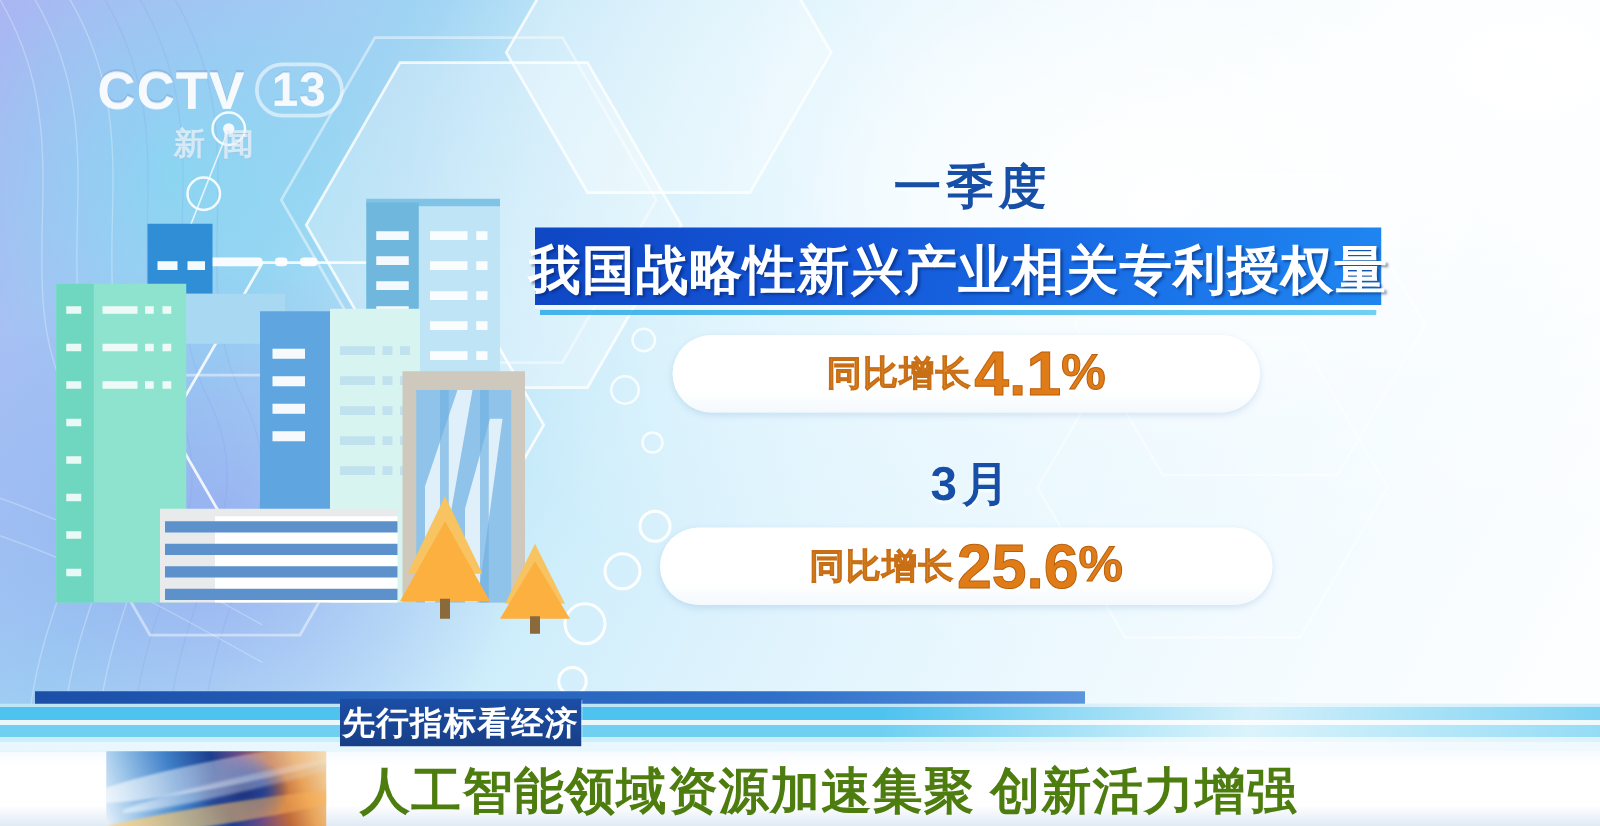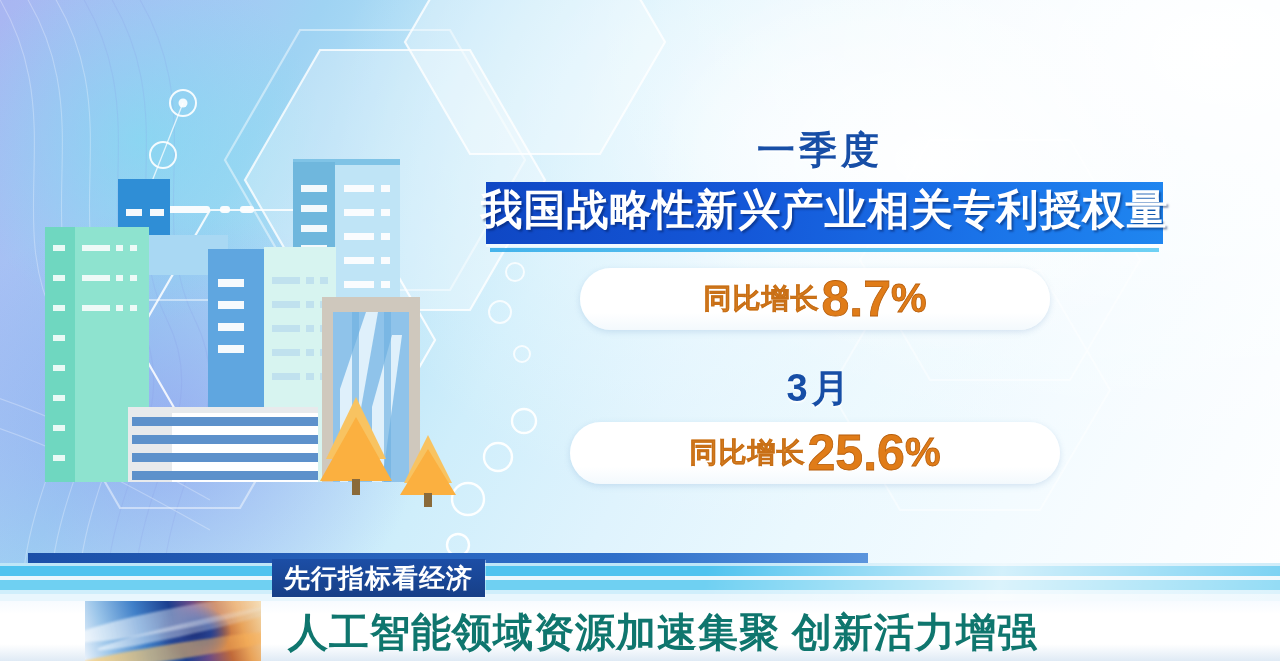--- a/index.html
+++ b/index.html
@@ -89,34 +89,33 @@
   .logo .lg-sub{
     margin-top:4px; font-size:25px; font-weight:700; letter-spacing:14px;
     color:rgba(255,255,255,.6); text-align:center; padding-left:10px;
     text-shadow:0 1px 1px rgba(160,185,220,.45);
   }
 
   
   .city { position:absolute; left:0px; bottom:92px; width:500px; height:420px; }
 
   
-  .panel { position:absolute; left:470px; top:130px; width:700px; }
+  .panel { position:absolute; left:428px; top:130px; width:700px; }
 
   .kicker{
     text-align:center; font-size:38px; font-weight:700; color:#174ea6;
     letter-spacing:4px; line-height:1.1;
     text-shadow:0 2px 2px rgba(255,255,255,.85);
   }
   .titlebar{
     margin-top:10px; position:relative;
     height:62px; width:677px;
     background:linear-gradient(97deg,#0f47c4 0%,#1457d8 38%,#1a72e8 72%,#1f86f0 100%);
-    display:flex; align-items:flex-start; justify-content:center;
+    display:flex; align-items:flex-end; justify-content:center;
     box-shadow:0 3px 0 rgba(255,255,255,.55);
-    margin-left:16px;
   }
   .titlebar span{
     font-size:42px; font-weight:700; color:#fff; letter-spacing:1px;
     text-shadow:2px 2px 2px rgba(0,25,80,.45);
     white-space:nowrap;
   }
   .titlebar::after{
     content:""; position:absolute; left:4px; right:4px; bottom:-8px; height:4px;
     background:linear-gradient(90deg,#2aa8e8,#56c9f2);
     opacity:.85;
@@ -159,37 +158,37 @@
         #eaf7fd 13px, #eaf7fd 17px,
         #6fd0f2 17px, #6fd0f2 27px,
         #cfeefb 27px, #cfeefb 31px,
         #e8f6fd 31px, #e8f6fd 38px);
   }
   .stripes::after{
     content:""; position:absolute; inset:0;
     background:linear-gradient(100deg, rgba(255,255,255,0) 55%, rgba(255,255,255,.75) 78%, rgba(255,255,255,.25) 100%);
   }
   .tag{
-    position:absolute; left:272px; top:6px; height:38px; padding:0 12px;
+    position:absolute; left:272px; top:6px; height:38px; padding:0 2px;
     background:linear-gradient(180deg,#1c4ea6,#173f87);
     display:flex; align-items:center;
     box-shadow:1px 1px 0 rgba(255,255,255,.4);
   }
   .tag span{ font-size:26px; font-weight:700; color:#fff; letter-spacing:1px; white-space:nowrap; }
 
   .headline-bar{
     position:absolute; left:0; top:48px; width:1280px; height:60px;
     background:linear-gradient(180deg,#f7fbff 0%,#ffffff 22%,#ffffff 72%,#dfeaf5 100%);
   }
   .headline{
     position:absolute; left:288px; top:52px; width:980px; height:54px;
     display:flex; align-items:center;
   }
   .headline span{
-    font-size:40px; font-weight:700; color:#0f766e; letter-spacing:1px; white-space:nowrap;
+    font-size:40px; font-weight:700; color:#4d7c0f; letter-spacing:1px; white-space:nowrap;
   }
   .globe{
     position:absolute; left:85px; top:48px; width:176px; height:60px;
     overflow:hidden;
     background:
       radial-gradient(60px 44px at 62% 52%, #1b2f7a 0%, #27418f 28%, rgba(39,65,143,0) 62%),
       linear-gradient(72deg, #e8f1fb 0%, #9cc6ea 14%, #3f7fc8 34%, #1b3f8f 52%, #6b4a86 64%, #c06a3a 76%, #e8a35a 86%, #f3d7a8 100%);
   }
   .globe .sw1{
     position:absolute; left:-20px; top:6px; width:230px; height:22px;
@@ -259,20 +258,27 @@
     <circle cx="52" cy="104" r="8"></circle>
   </svg>
 
   <svg class="bubbles" viewBox="0 0 130 170">
     <circle cx="84" cy="26" r="12"></circle>
     <circle cx="58" cy="62" r="14"></circle>
     <circle cx="28" cy="104" r="16"></circle>
     <circle cx="18" cy="150" r="11"></circle>
   </svg>
 
+  <div class="logo">
+    <div class="lg-main">
+      <span>CCTV</span>
+      <span class="lg-13">13</span>
+    </div>
+    <div class="lg-sub">新闻</div>
+  </div>
 
   <svg class="city" viewBox="0 0 500 420">
 
     <g fill="#ffffff" opacity=".95">
       <rect x="128" y="57" width="26" height="7" rx="3"></rect>
       <rect x="166" y="57" width="44" height="7" rx="3"></rect>
       <rect x="220" y="57" width="10" height="7" rx="3"></rect>
       <rect x="240" y="57" width="14" height="7" rx="3"></rect>
       <rect x="125" y="118" width="16" height="7" rx="3"></rect>
       <rect x="152" y="118" width="30" height="7" rx="3"></rect>
@@ -391,21 +397,21 @@
   <div class="panel">
 
     <div class="kicker">一季度</div>
 
     <div class="titlebar">
       <span>我国战略性新兴产业相关专利授权量</span>
     </div>
 
     <div class="pill pill1">
       <span class="txt">同比增长</span>
-      <span class="num">8.7</span>
+      <span class="num">4.1</span>
       <span class="pct">%</span>
     </div>
 
     <div class="kicker kicker2">3月</div>
 
     <div class="pill pill2">
       <span class="txt">同比增长</span>
       <span class="num">25.6</span>
       <span class="pct">%</span>
     </div>

